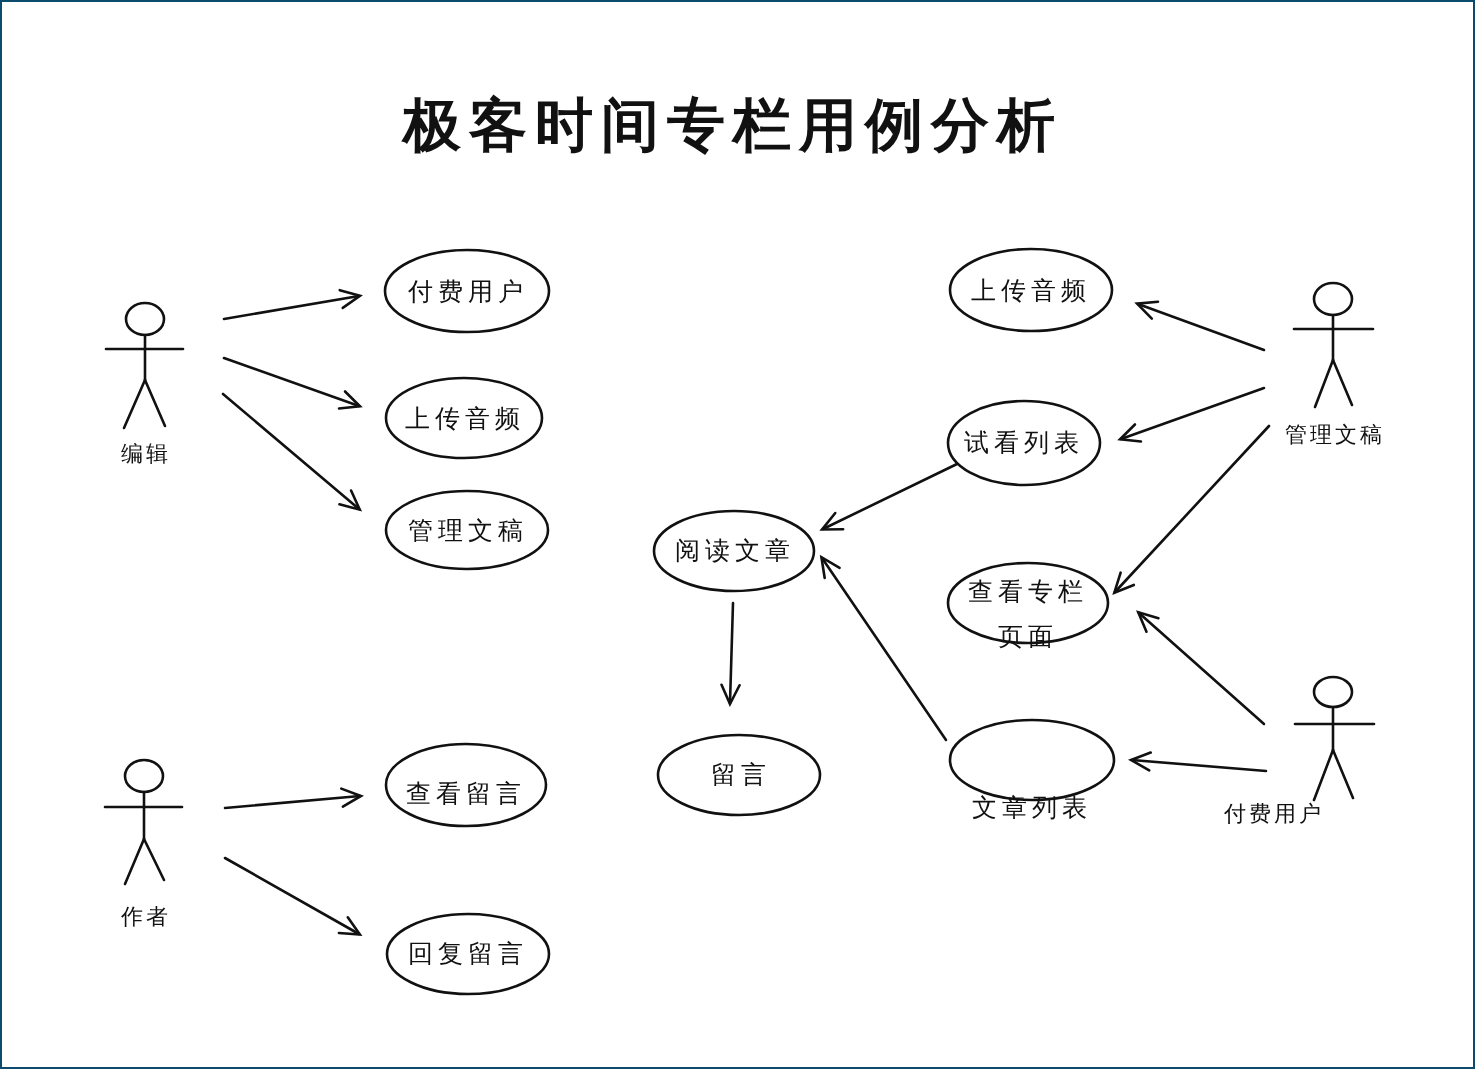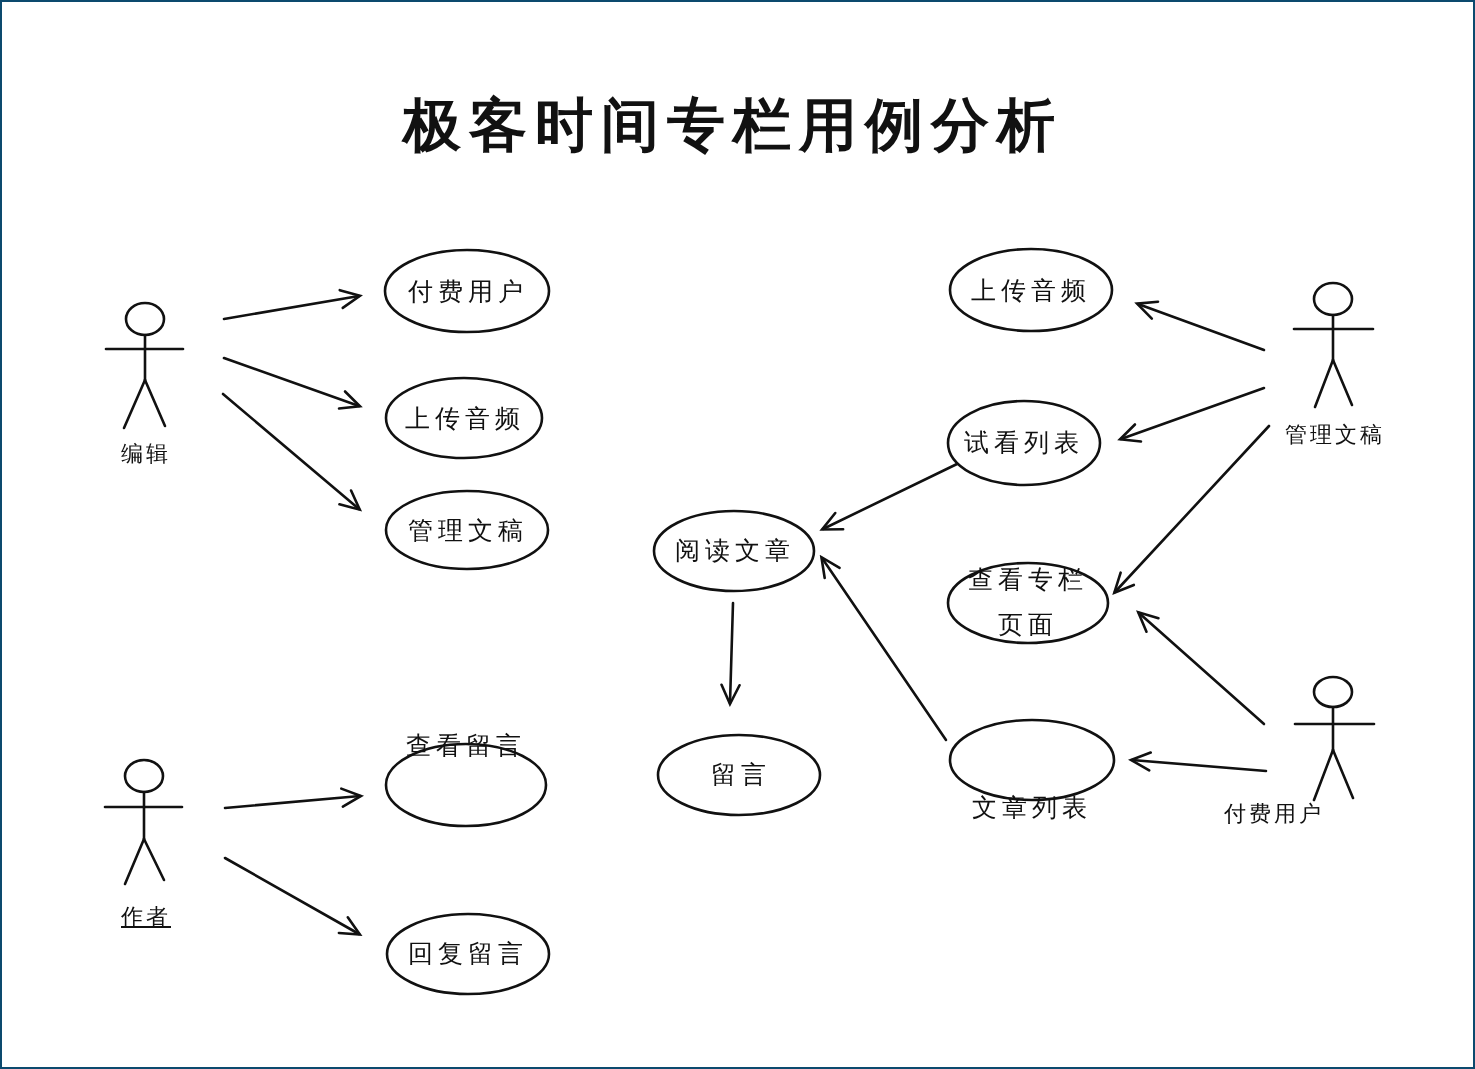--- a/index.html
+++ b/index.html
@@ -33,20 +33,21 @@
   }
   .uc-label {
     font-size: 25px;
     letter-spacing: 5px;
   }
   .uc-label.wrap {
     white-space: normal;
     word-break: break-all;
     line-height: 1.8;
     width: 128px;
+    margin-top: 12px;
   }
   .actor-label {
     font-size: 22px;
     letter-spacing: 3px;
   }
   .actor-label.wrap {
     white-space: normal;
     word-break: break-all;
     line-height: 1.4;
     width: 110px;
@@ -119,28 +120,28 @@
     <line class="arrow" marker-end="url(#arrowhead)" x1="1262" y1="722" x2="1137" y2="611"></line>
     <line class="arrow" marker-end="url(#arrowhead)" x1="1264" y1="769" x2="1130" y2="758"></line>
     <line class="arrow" marker-end="url(#arrowhead)" x1="955" y1="462" x2="821" y2="527"></line>
     <line class="arrow" marker-end="url(#arrowhead)" x1="944" y1="738" x2="820" y2="556"></line>
     <line class="arrow" marker-end="url(#arrowhead)" x1="731" y1="601" x2="728" y2="701"></line>
   </svg>
 
   <div class="label title" style="left:731px; top:124px;">极客时间专栏用例分析</div>
 
   <div class="label actor-label" style="left:144px; top:452px;">编辑</div>
-  <div class="label actor-label" style="left:144px; top:915px;text-decoration:underline;">作者</div>
+  <div class="label actor-label" style="left:144px; top:915px;">作者</div>
   <div class="label actor-label wrap" style="left:1333px; top:433px;">管理文稿</div>
   <div class="label actor-label" style="left:1272px; top:812px;">付费用户</div>
 
   <div class="label uc-label" style="left:466px; top:289px;">付费用户</div>
   <div class="label uc-label" style="left:463px; top:416px;">上传音频</div>
   <div class="label uc-label" style="left:466px; top:528px;">管理文稿</div>
-  <div class="label uc-label" style="left:464px; top:743px;text-align:right;">查看留言</div>
+  <div class="label uc-label" style="left:464px; top:791px;text-align:right;">查看留言</div>
   <div class="label uc-label" style="left:466px; top:951px;">回复留言</div>
   <div class="label uc-label" style="left:733px; top:548px;">阅读文章</div>
   <div class="label uc-label" style="left:739px; top:772px;">留言</div>
   <div class="label uc-label" style="left:1029px; top:288px;">上传音频</div>
   <div class="label uc-label" style="left:1022px; top:440px;">试看列表</div>
   <div class="label uc-label wrap" style="left:1026px; top:600px;">查看专栏页面</div>
   <div class="label uc-label" style="left:1030px; top:757px;margin-top:48px;">文章列表</div>
 
 </div>
 

